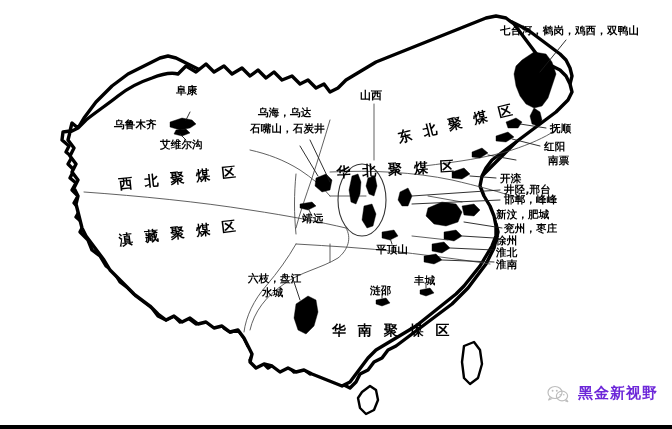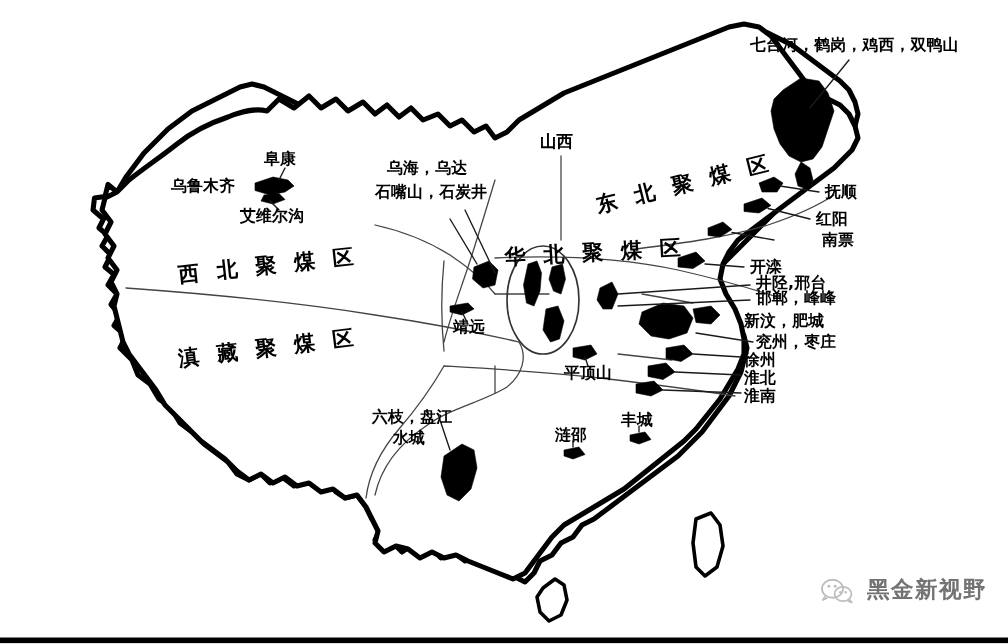--- a/index.html
+++ b/index.html
@@ -95,21 +95,21 @@
     position: absolute;
     right: 14px;
     bottom: 26px;
     display: flex;
     align-items: center;
     gap: 9px;
   }
   #watermark .wm-text {
     font-size: 15px;
     font-weight: 700;
-    color: #737373;
+    color: #6d28d9;
     letter-spacing: 1px;
     font-family: "DejaVu Sans", "Liberation Sans", sans-serif;
   }
   #watermark .wm-icon { display: block; }
   #bottomrule {
     position: absolute;
     left: 0;
     bottom: 0;
     width: 672px;
     height: 4px;
@@ -297,24 +297,25 @@
   </svg>
 
   <div class="lbl lbl-region rot-nw" style="left:118px; top:176px;">西 北 聚 煤 区</div>
 
   <div class="lbl lbl-region rot-sw" style="left:118px; top:232px;">滇 藏 聚 煤 区</div>
 
   <div class="lbl lbl-region rot-ne" style="left:396px; top:130px;">东 北 聚 煤 区</div>
 
   <div class="lbl lbl-region rot-nc" style="left:336px; top:164px;">华 北 聚 煤 区</div>
 
+  <div class="lbl lbl-region rot-sc" style="left:332px; top:322px;">华 南 聚 煤 区</div>
 
   <div class="lbl lbl-prov" style="left:360px; top:90px;font-family:Liberation Mono, monospace;">山西</div>
 
-  <div class="lbl lbl-city" style="left:176px; top:100px;">阜康</div>
+  <div class="lbl lbl-city" style="left:176px; top:84px;">阜康</div>
   <div class="lbl lbl-city" style="left:114px; top:118px;">乌鲁木齐</div>
   <div class="lbl lbl-city" style="left:160px; top:138px;">艾维尔沟</div>
 
   <div class="lbl lbl-city" style="left:258px; top:106px;">乌海，乌达</div>
   <div class="lbl lbl-city" style="left:250px; top:122px;">石嘴山，石炭井</div>
 
   <div class="lbl lbl-city" style="left:302px; top:212px;">靖远</div>
 
   <div class="lbl lbl-city" style="left:500px; top:24px;">七台河，鹤岗，鸡西，双鸭山</div>
 

